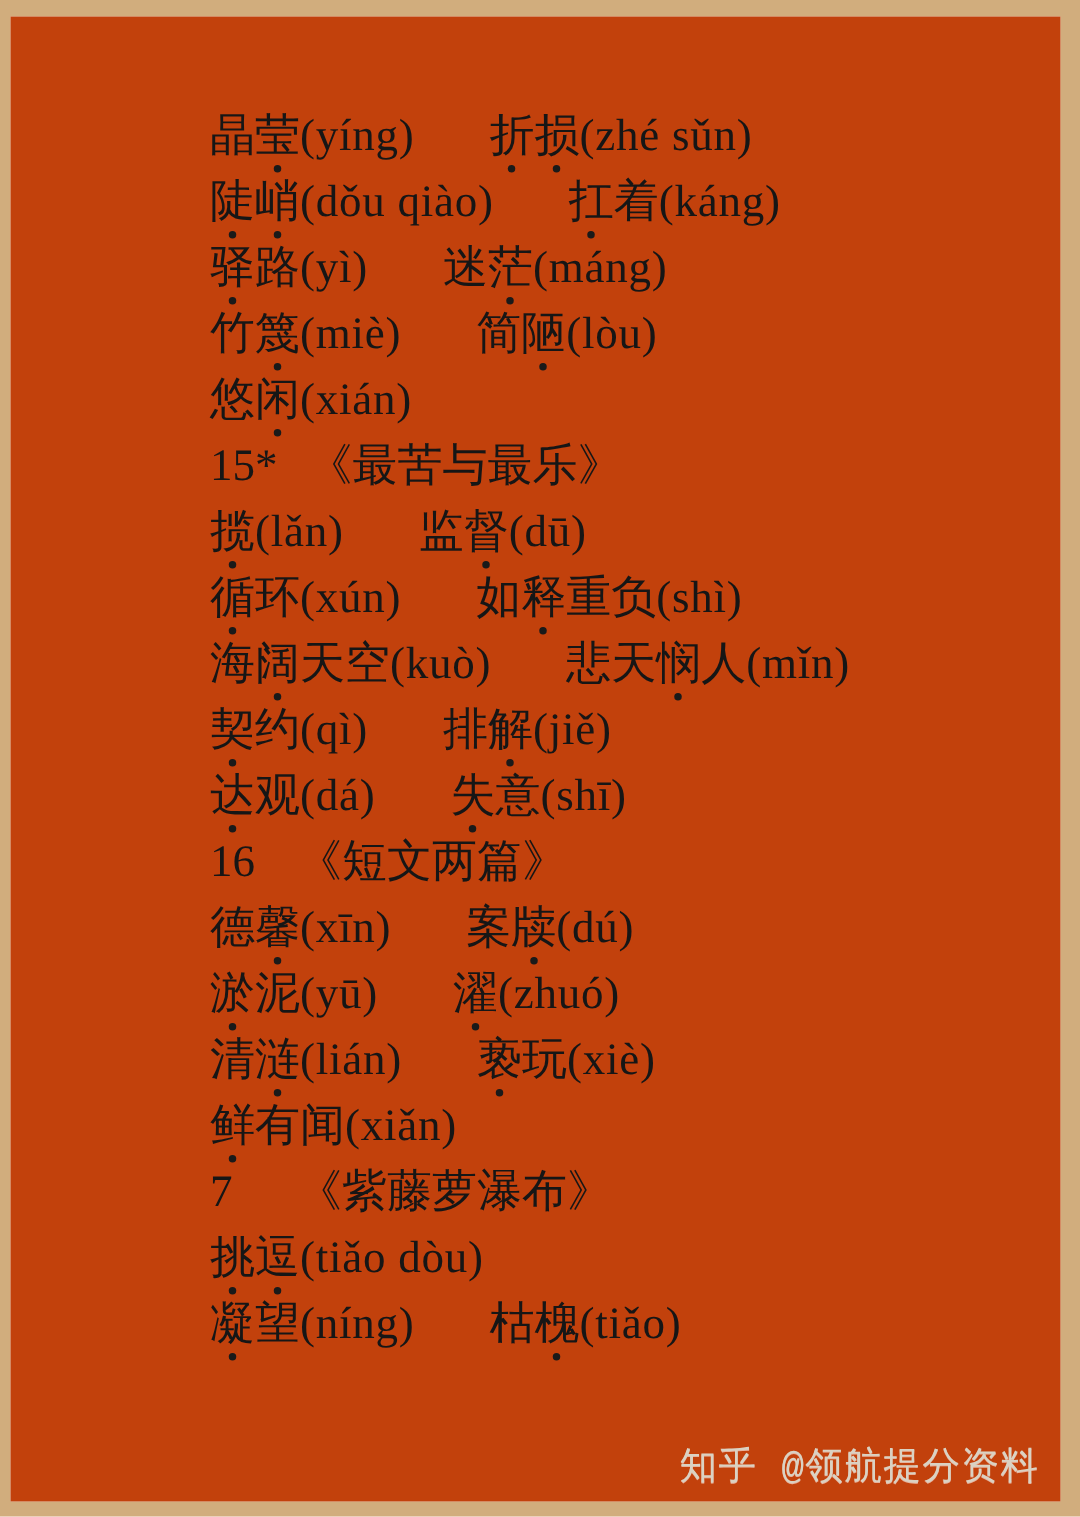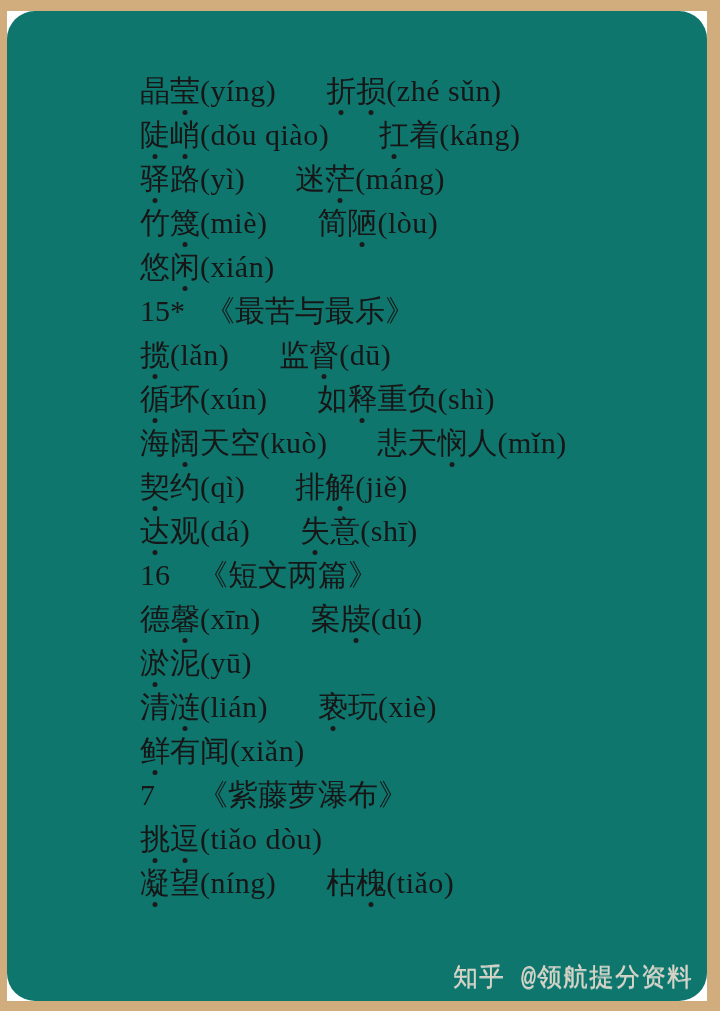--- a/index.html
+++ b/index.html
@@ -17,22 +17,21 @@
     border-top-width: 11px;
     border-right-width: 13px;
     border-bottom-width: 10px;
     border-left-width: 7px;
     background: #fefefe;
     position: relative;
   }
   .page {
     position: relative;
     width: 100%; height: 100%;
-    background: #0f766e;
-    border-radius: 28px;
+    background: #c2410c;
   }
   .vocab-list {
     position: absolute;
     top: 62px;
     left: 133px;
     right: 10px;
   }
   .line {
     height: 44px;
     display: flex;
@@ -133,20 +132,21 @@
         <div class="line heading">
           <span class="lesson-number">16</span>
           <span class="lesson-title">《短文两篇》</span>
         </div>
         <div class="line row">
           <span class="entry"><span class="han">德</span><span class="han dotted">馨</span><span class="pinyin">(xīn)</span></span>
           <span class="entry"><span class="han">案</span><span class="han dotted">牍</span><span class="pinyin">(dú)</span></span>
         </div>
         <div class="line row">
           <span class="entry"><span class="han dotted">淤</span><span class="han">泥</span><span class="pinyin">(yū)</span></span>
+          <span class="entry"><span class="han dotted">濯</span><span class="pinyin">(zhuó)</span></span>
         </div>
         <div class="line row">
           <span class="entry"><span class="han">清</span><span class="han dotted">涟</span><span class="pinyin">(lián)</span></span>
           <span class="entry"><span class="han dotted">亵</span><span class="han">玩</span><span class="pinyin">(xiè)</span></span>
         </div>
         <div class="line row">
           <span class="entry"><span class="han dotted">鲜</span><span class="han">有</span><span class="han">闻</span><span class="pinyin">(xiǎn)</span></span>
         </div>
         <div class="line heading">
           <span class="lesson-number">7</span>

